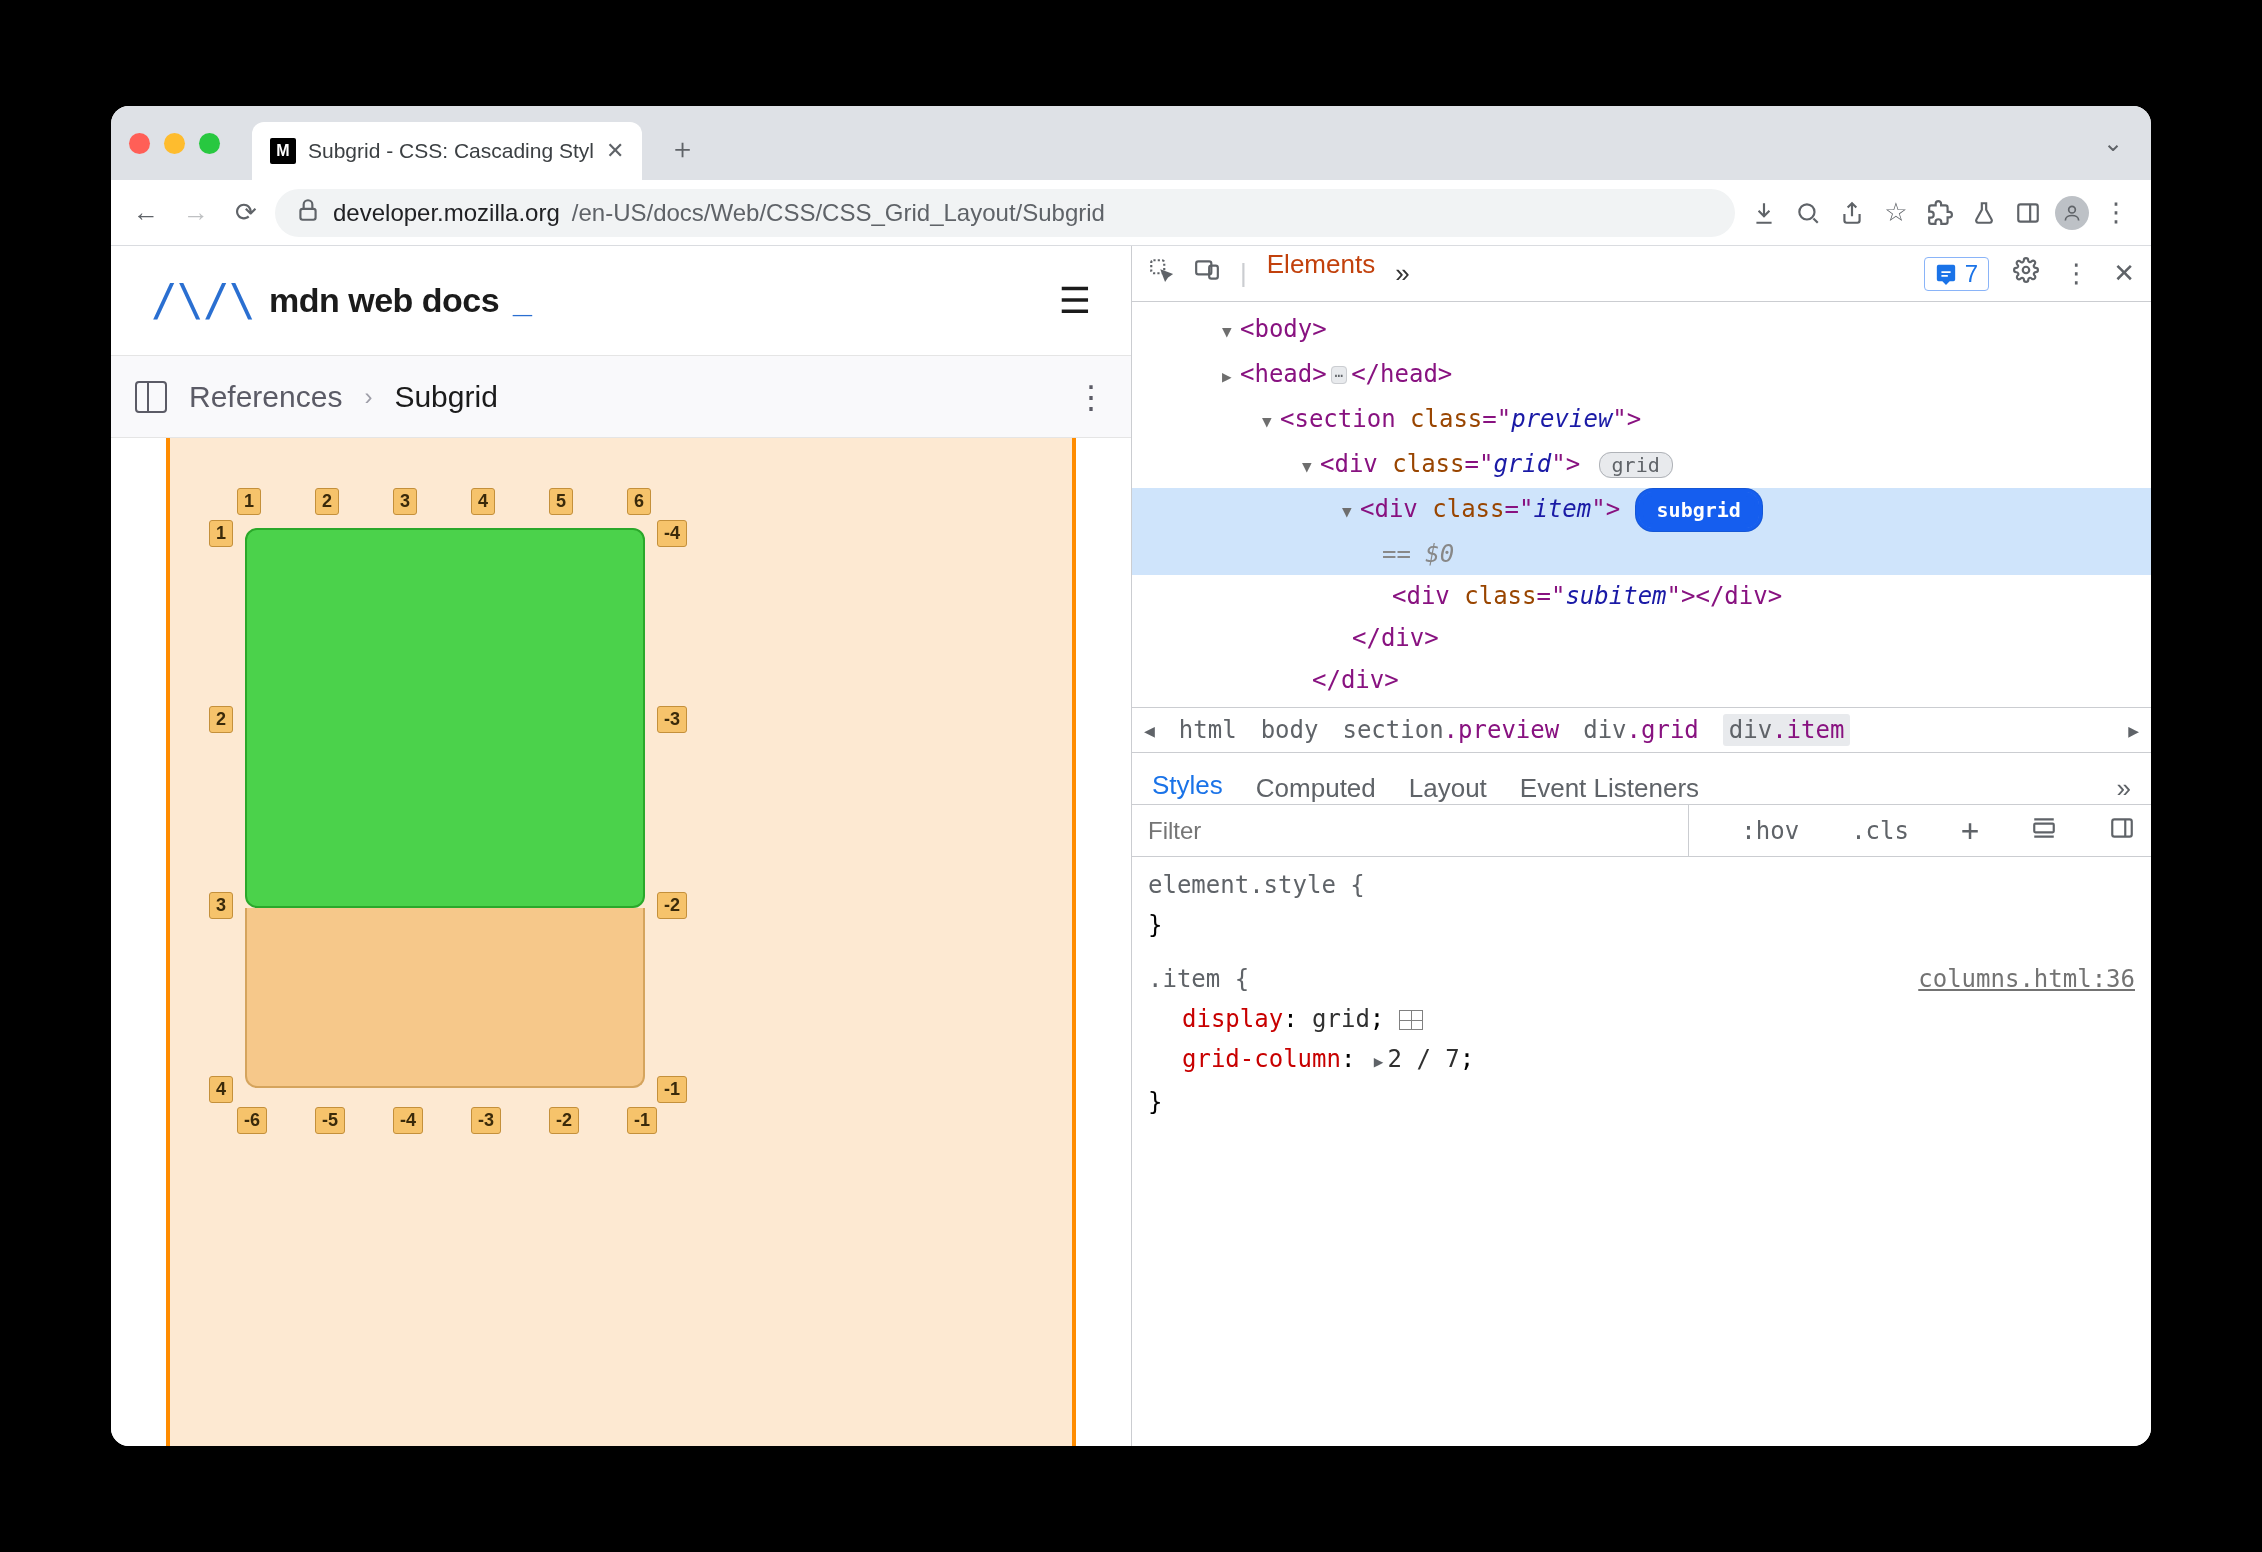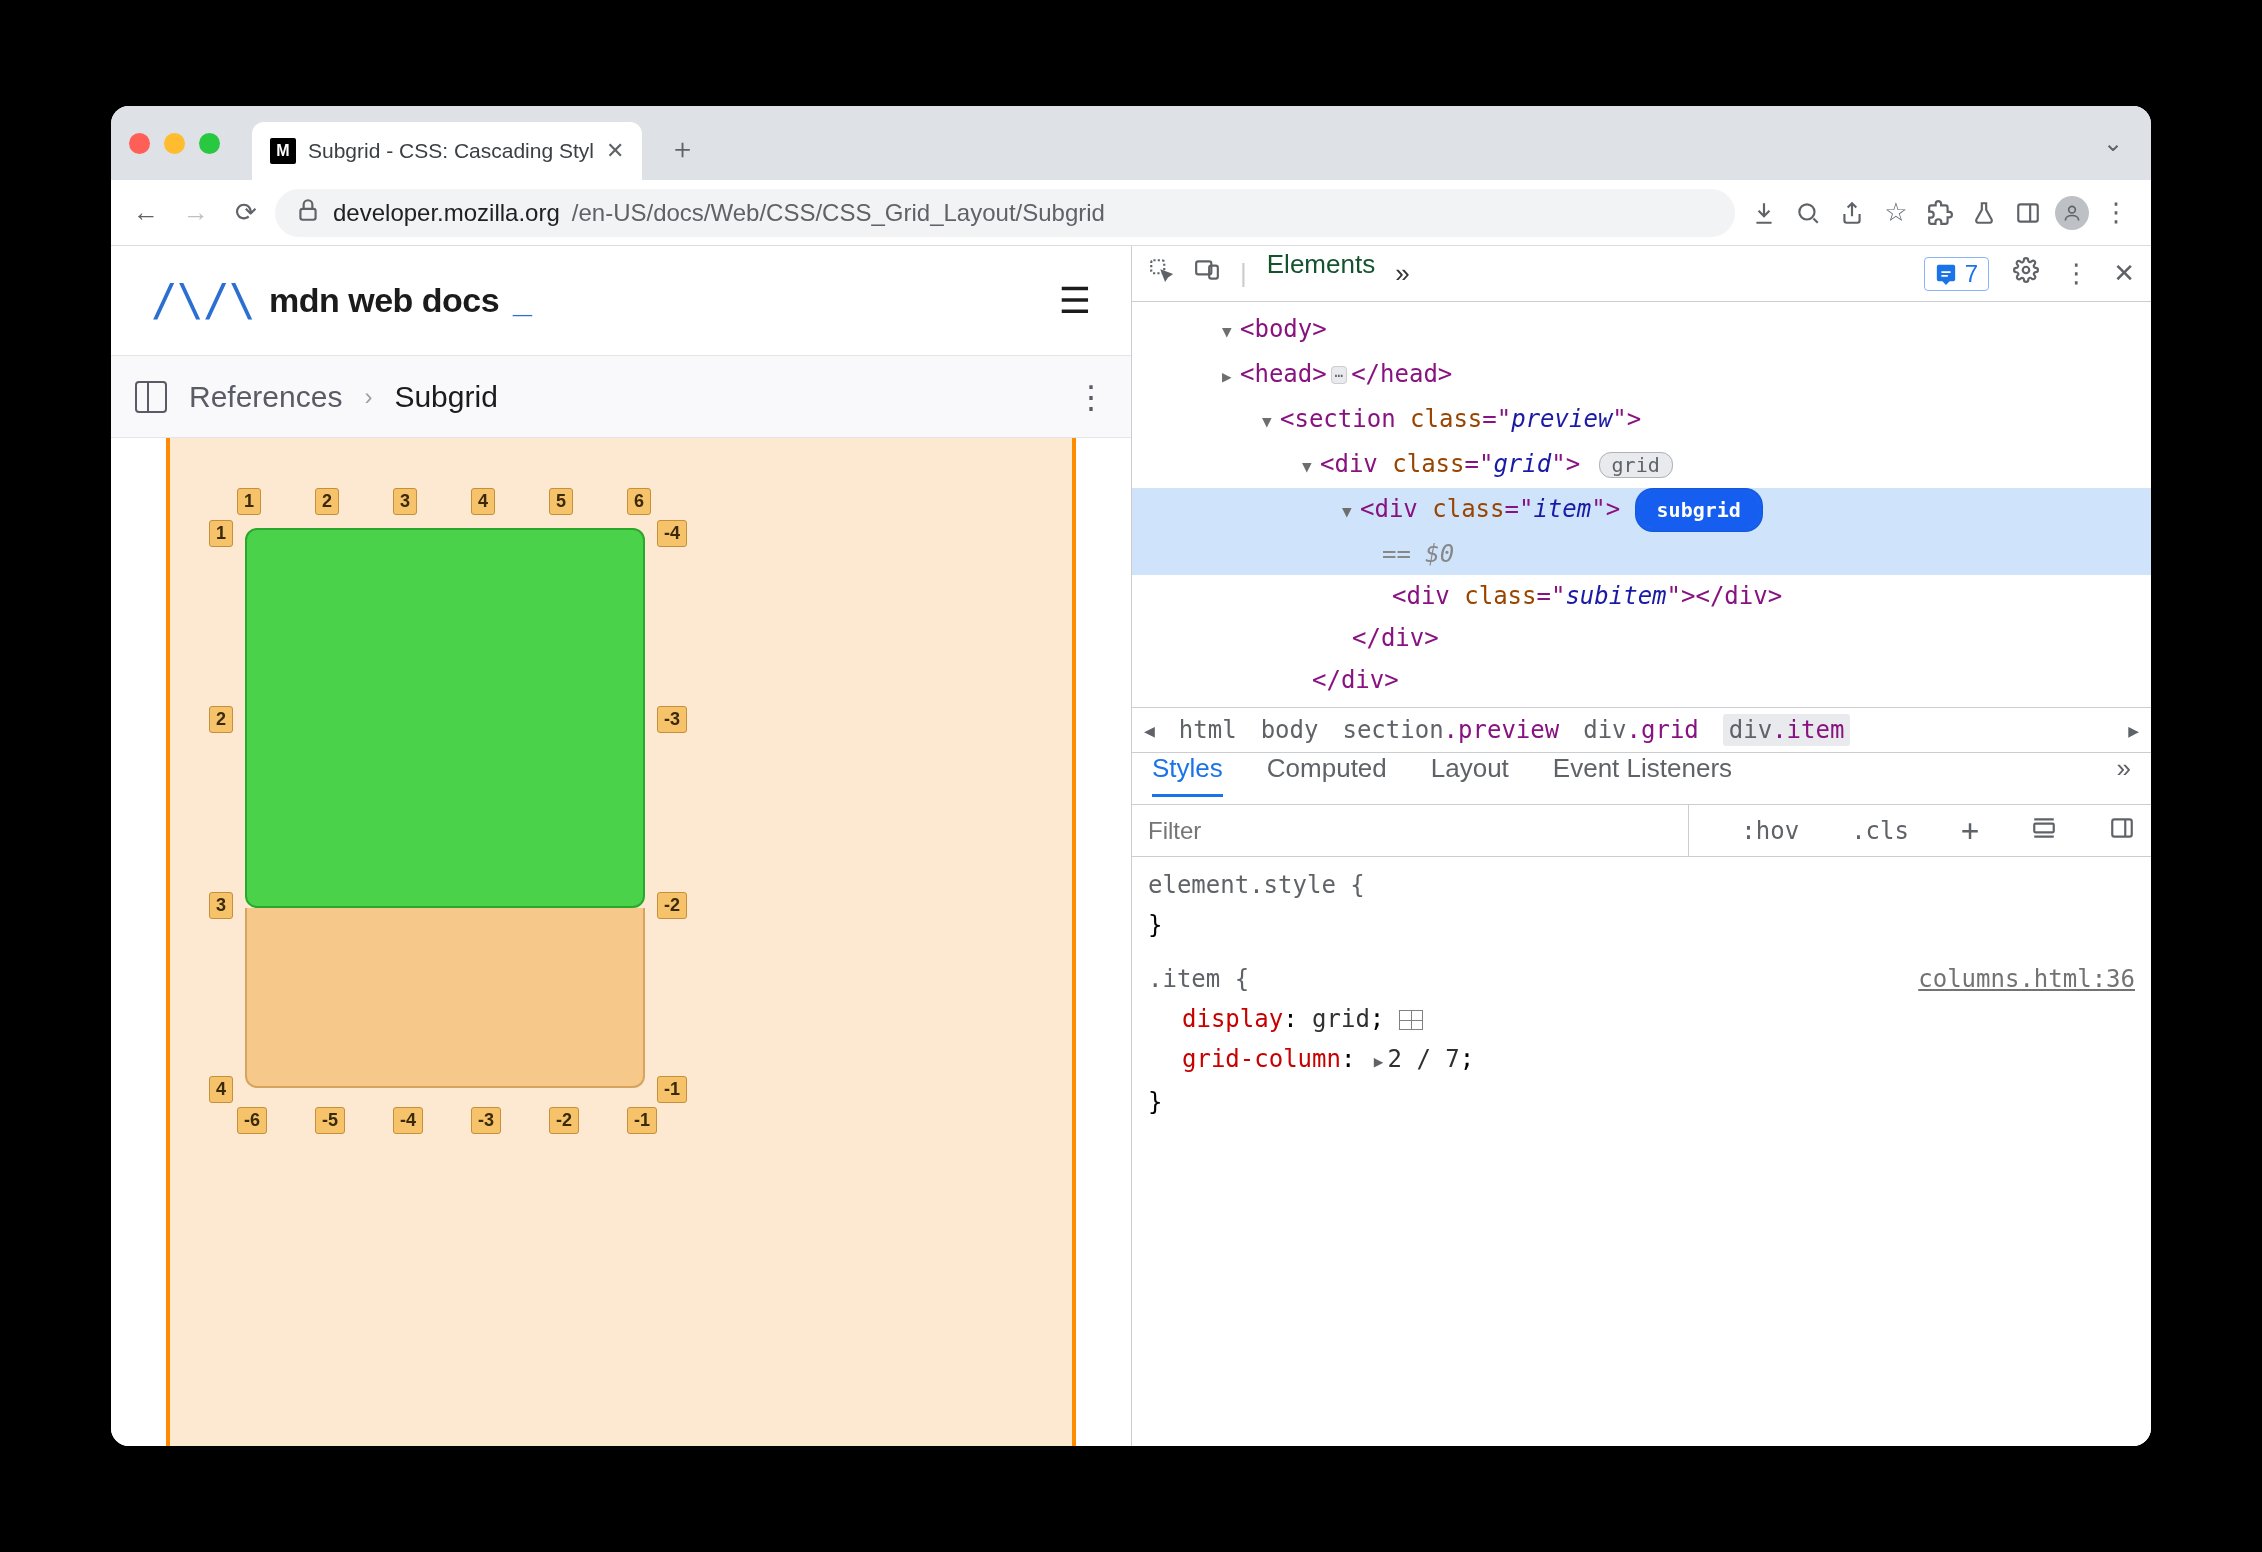--- a/index.html
+++ b/index.html
@@ -120,21 +120,21 @@
 .demo-outer { border-left: 4px solid #ff8c00; border-right: 4px solid #ff8c00; background: #fde9d2; height: 100%; padding: 90px 55px 60px; position:relative; }
 .grid-box { position:relative; width: 400px; height: 560px; margin-left: 20px; }
 .g-item { position:absolute; border-radius: 12px; }
 .g-green { left:0; top:0; right:0; height: 380px; background: #4bd24b; border: 2px solid #2aa82a; }
 .g-tan { left:0; top:380px; right:0; bottom:0; background: #f6c88a; border: 2px solid #d5a45d; border-top:none; border-radius: 0 0 12px 12px; }
 .gl { position: absolute; background: #f6c36b; border: 1px solid #c4903b; font-size: 18px; font-weight:600; color: #3a2a0a; padding: 2px 6px; border-radius: 3px; }
 
 
 .dt-top { height: 56px; border-bottom: 1px solid #cbcdd1; display:flex; align-items:center; padding: 0 16px; gap: 20px; font-size: 26px; }
 .dt-top .lbl { color: #333; }
-.dt-top .sel { color: #14532d; border-bottom: 3px solid #1a73e8; padding-bottom: 24px; margin-bottom: -8px; }
+.dt-top .sel { color: #c2410c; border-bottom: 3px solid #1a73e8; padding-bottom: 24px; margin-bottom: -8px; }
 .dt-top .ic { color: #5f6368; font-size: 26px; cursor:pointer; }
 .issue-badge { display:flex; align-items:center; gap:8px; border: 1px solid #8ab4f8; border-radius: 4px; padding: 2px 10px; font-size: 24px; color: #1a73e8;}
 .dt-top-right { margin-left:auto; display:flex; align-items:center; gap:24px;}
 
 
 .dom { flex: 0 0 auto; background: #fff; font-family: Menlo, Consolas, monospace; font-size: 24px; line-height: 42px; padding: 6px 0; overflow: hidden; }
 .dom-row { white-space: nowrap; padding: 0 12px; }
 .dom-row.sel { background: #cfe4fb; }
 .tok-arrow { color: #6e6e6e; font-size: 16px; display:inline-block; width:18px; }
 .tok-tag { color: #881280; }
@@ -147,21 +147,21 @@
 .dom-eq { color: #888; font-style: italic; }
 
 
 .dom-bc { height: 46px; border-top: 1px solid #cbcdd1; border-bottom: 1px solid #cbcdd1; display:flex; align-items:center; padding: 0 12px; gap: 24px; font-family: Menlo, monospace; font-size: 24px; }
 .dom-bc .arr { color:#5f6368; font-size:18px; cursor:pointer; }
 .dom-bc .seg { color: #5f6368; }
 .dom-bc .seg.cur { background:#e8eaed; padding: 2px 6px; border-radius:3px; }
 .dom-bc .seg .cls { color: #881280; }
 
 
-.sp-tabs { height: 52px; border-bottom: 1px solid #cbcdd1; display:flex; align-items:flex-start; padding: 0 20px; gap: 44px; font-size: 26px; color: #5f6368; }
+.sp-tabs { height: 52px; border-bottom: 1px solid #cbcdd1; display:flex; align-items:flex-end; padding: 0 20px; gap: 33px; font-size: 26px; color: #5f6368; }
 .sp-tabs .t { cursor:pointer; }
 .sp-tabs .t.sel { color: #1a73e8; border-bottom: 3px solid #1a73e8; padding-bottom: 10px; margin-bottom: -10px; }
 .sp-tabs .more { margin-left:auto; font-size: 26px; }
 
 
 .sp-filter { height: 52px; border-bottom: 1px solid #cbcdd1; display:flex; align-items:center; gap: 16px; padding-right: 16px; font-size: 24px; color:#5f6368;}
 .sp-filter input { flex: 1; height: 100%; border: none; border-right: 1px solid #cbcdd1; padding: 0 16px; font-size: 24px; outline:none; }
 .sp-filter .fb { cursor:pointer; font-family: Menlo, monospace; margin-left: 36px; }
 
 

